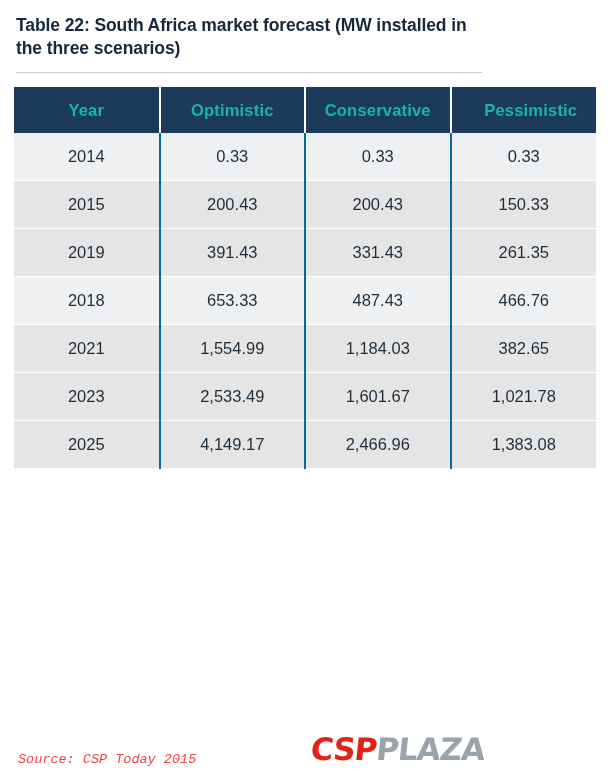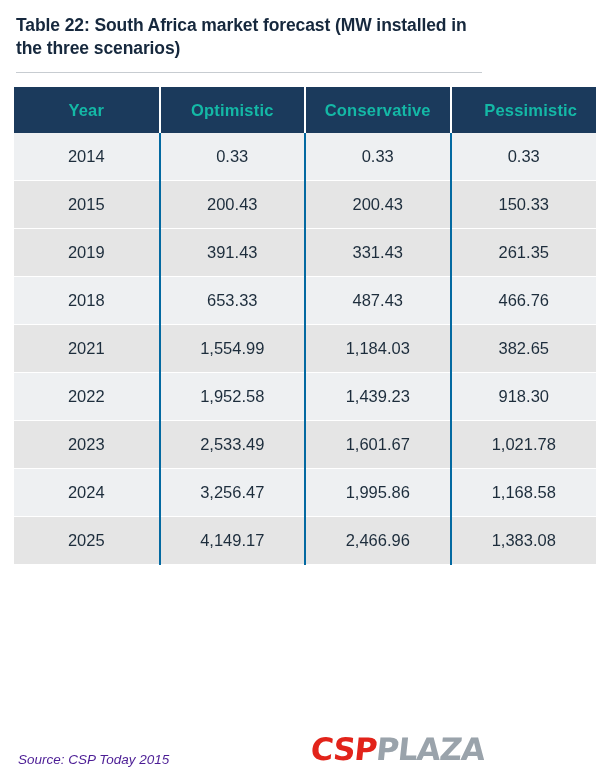--- a/index.html
+++ b/index.html
@@ -70,23 +70,23 @@
   }
   table.forecast tbody tr.row-odd td {
     background: #eef0f2;
   }
   table.forecast tbody tr.row-even td {
     background: #e5e5e5;
   }
   .source {
     font-size: 13.5px;
     font-style: italic;
-    color: #4c1d95;
+    color: #ef4444;
     margin: 12px 0 0 4px;
-    font-family: Liberation Sans, sans-serif;
+    font-family: Liberation Mono, monospace;
   }
   .footer {
     position: absolute;
     left: 14px;
     right: 14px;
     bottom: 14px;
     display: flex;
     align-items: flex-end;
     justify-content: space-between;
   }
@@ -147,37 +147,25 @@
         <td>653.33</td>
         <td>487.43</td>
         <td>466.76</td>
       </tr>
       <tr class="row-even">
         <td>2021</td>
         <td>1,554.99</td>
         <td>1,184.03</td>
         <td>382.65</td>
       </tr>
-      <tr class="row-odd">
-        <td>2022</td>
-        <td>1,952.58</td>
-        <td>1,439.23</td>
-        <td>918.30</td>
-      </tr>
       <tr class="row-even">
         <td>2023</td>
         <td>2,533.49</td>
         <td>1,601.67</td>
         <td>1,021.78</td>
-      </tr>
-      <tr class="row-odd">
-        <td>2024</td>
-        <td>3,256.47</td>
-        <td>1,995.86</td>
-        <td>1,168.58</td>
       </tr>
       <tr class="row-even">
         <td>2025</td>
         <td>4,149.17</td>
         <td>2,466.96</td>
         <td>1,383.08</td>
       </tr>
     </tbody>
   </table>
 

